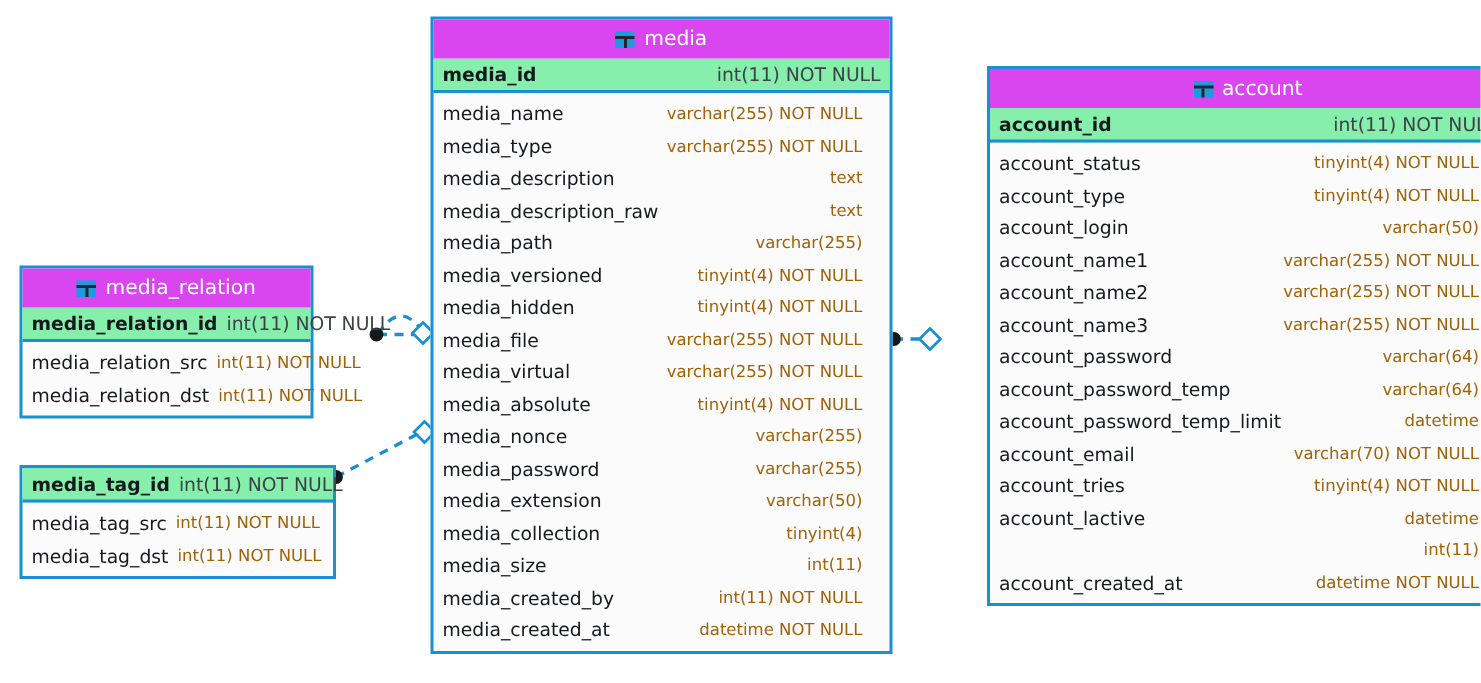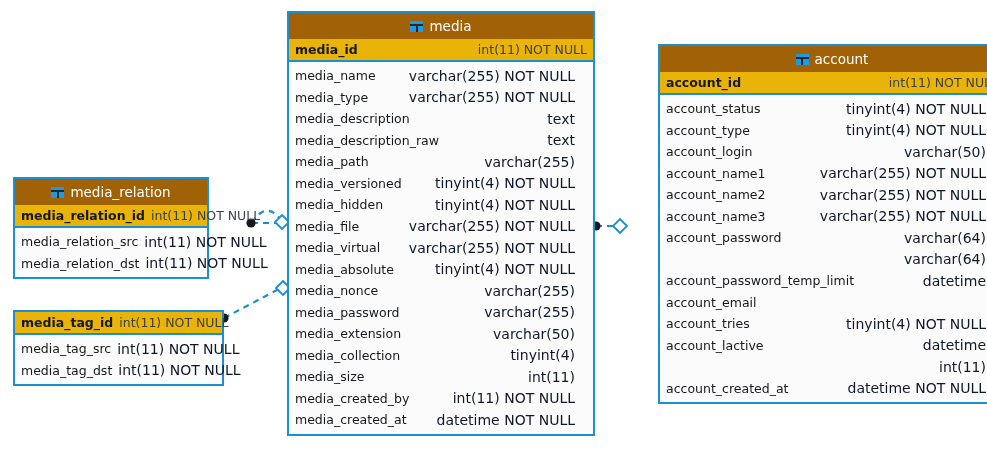--- a/index.html
+++ b/index.html
@@ -34,21 +34,21 @@
 
   .entity {
     position: absolute;
     box-sizing: border-box;
     border: 2px solid #1a8fd1;
     background: #fbfbfb;
     z-index: 2;
   }
 
   .entity-header {
-    background: #a16207;
+    background: #d946ef;
     color: #ffffff;
     height: 26px;
     line-height: 26px;
     text-align: center;
     font-size: 13.5px;
     white-space: nowrap;
     position: relative;
   }
   .entity-header .hdr-inner {
     display: inline-flex;
@@ -82,21 +82,21 @@
     width: 2px;
     background: #23262b;
   }
 
   .entity-name {
     font-size: 13.5px;
     color: #ffffff;
   }
 
   .pk-row {
-    background: #eab308;
+    background: #86efac;
     border-bottom: 2px solid #1a8fd1;
     display: flex;
     align-items: center;
     height: 23px;
     padding: 0 6px;
     box-sizing: border-box;
   }
   .pk-row .col-name {
     font-weight: bold;
     color: #15181c;
@@ -123,22 +123,22 @@
     white-space: nowrap;
   }
   .attr-row .col-name {
     color: #15181c;
     font-size: 12.5px;
     white-space: nowrap;
   }
   .attr-row .col-type {
     margin-left: auto;
     padding-left: 10px;
-    color: #0f172a;
-    font-size: 14px;
+    color: #a16207;
+    font-size: 11px;
     white-space: nowrap;
   }
 
   
   .compact .pk-row .col-type,
   .compact .attr-row .col-type {
     margin-left: 6px;
     padding-left: 0;
   }
   .compact .pk-row,
@@ -290,28 +290,30 @@
       </div>
       <div class="attr-row">
         <span class="col-name">account_name3</span>
         <span class="col-type">varchar(255) NOT NULL</span>
       </div>
       <div class="attr-row">
         <span class="col-name">account_password</span>
         <span class="col-type">varchar(64)</span>
       </div>
       <div class="attr-row">
+        <span class="col-name">account_password_temp</span>
         <span class="col-type">varchar(64)</span>
       </div>
       <div class="attr-row">
         <span class="col-name">account_password_temp_limit</span>
         <span class="col-type">datetime</span>
       </div>
       <div class="attr-row">
         <span class="col-name">account_email</span>
+        <span class="col-type">varchar(70) NOT NULL</span>
       </div>
       <div class="attr-row">
         <span class="col-name">account_tries</span>
         <span class="col-type">tinyint(4) NOT NULL</span>
       </div>
       <div class="attr-row">
         <span class="col-name">account_lactive</span>
         <span class="col-type">datetime</span>
       </div>
       <div class="attr-row">

